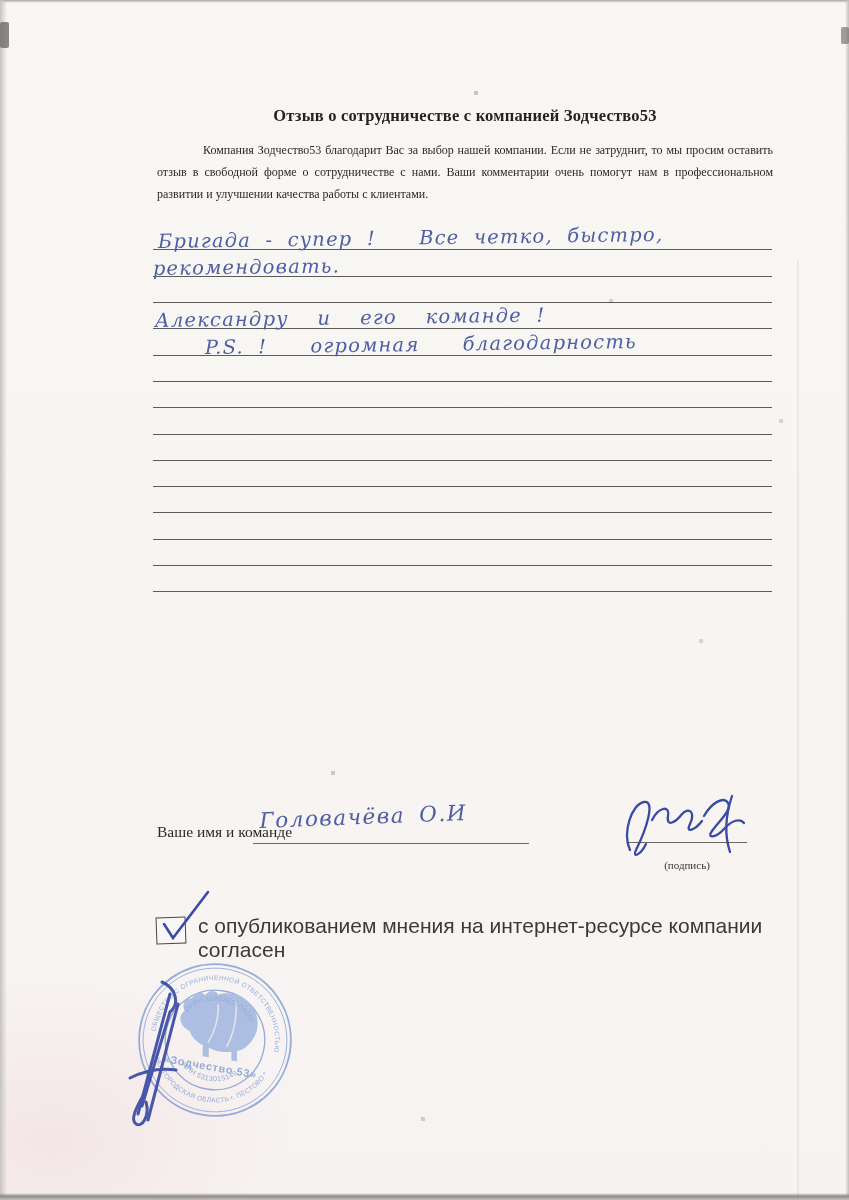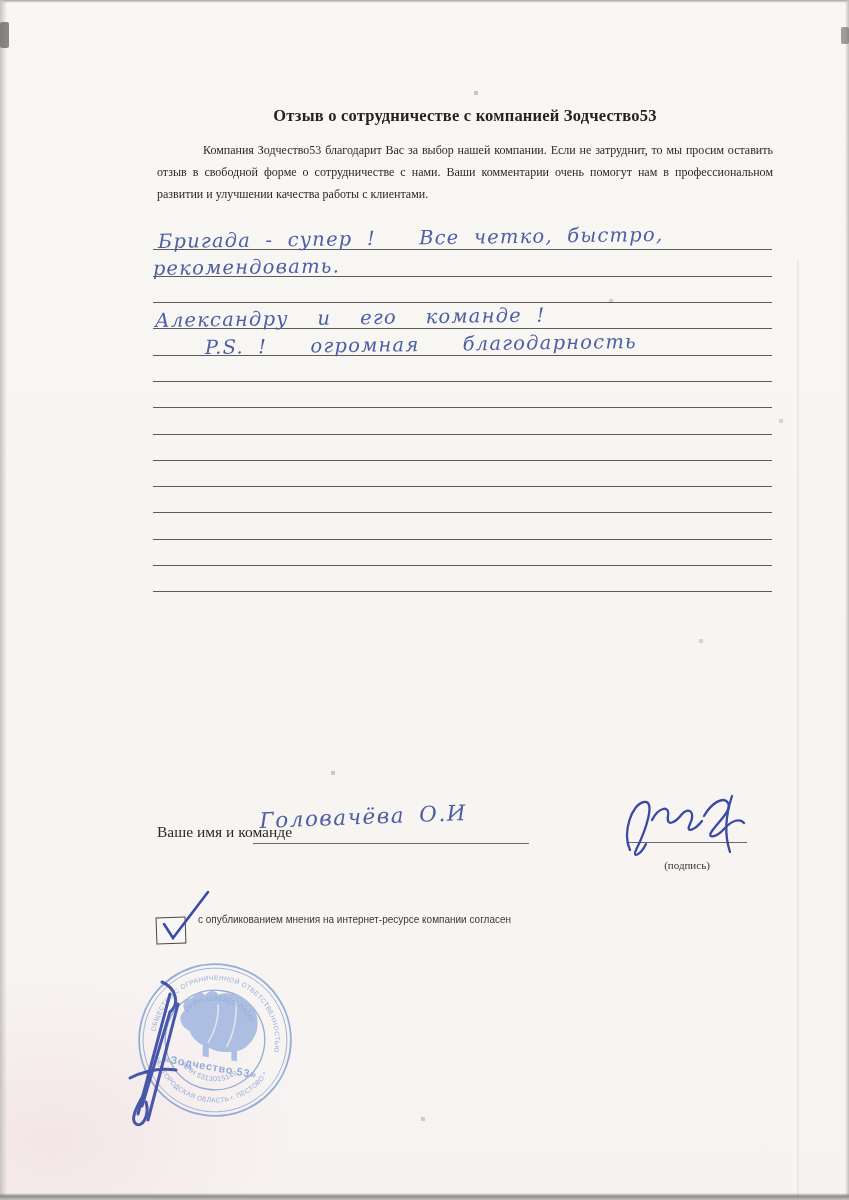--- a/index.html
+++ b/index.html
@@ -44,21 +44,21 @@
   .sig-line{position:absolute;left:627px;top:842px;width:120px;height:0;
     border-bottom:1.5px solid rgba(70,68,64,.8);}
   .sig-caption{position:absolute;left:627px;top:847px;width:120px;text-align:center;
     font-size:11px;color:#37362f;margin-top:12px;}
   .sig-main{position:absolute;left:612px;top:786px;}
   
   .checkbox{position:absolute;left:156px;top:917px;width:28px;height:25px;
     border:1.6px solid #4a4843;transform:rotate(-2deg);background:rgba(255,255,255,.25);}
   .tick{position:absolute;left:152px;top:884px;}
   .consent-label{position:absolute;left:198px;top:914px;
-    font-family:"Liberation Sans",sans-serif;font-size:10px;color:#3b3a37;}
+    font-family:"Liberation Sans",sans-serif;font-size:21px;color:#3b3a37;}
   
   .stamp{position:absolute;left:122px;top:961px;width:186px;height:158px;
     transform:rotate(10deg);opacity:.82;}
   .stamp text{font-family:"Liberation Sans",sans-serif;}
   .sig-stamp{position:absolute;left:118px;top:978px;opacity:.92;}
 </style>
 </head>
 <body style="--ink: #4d5ea5;">
 
 <div class="scan">

